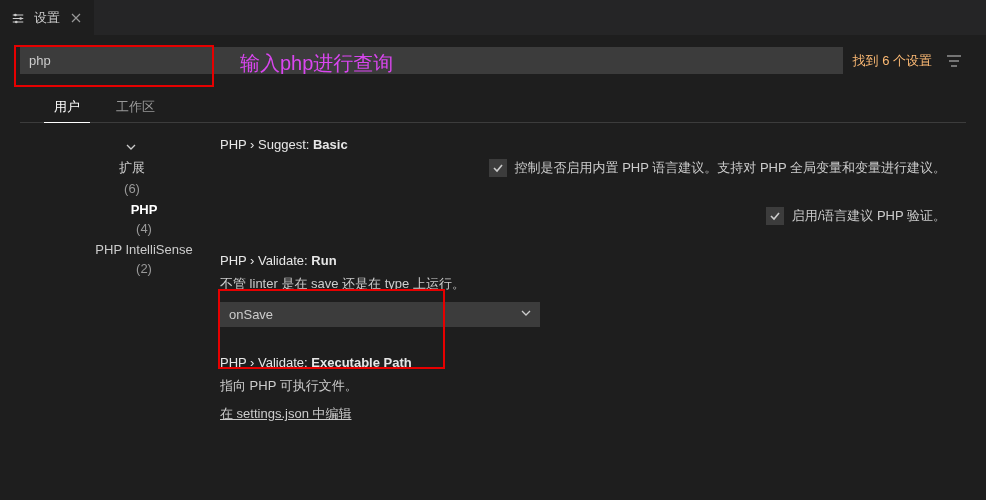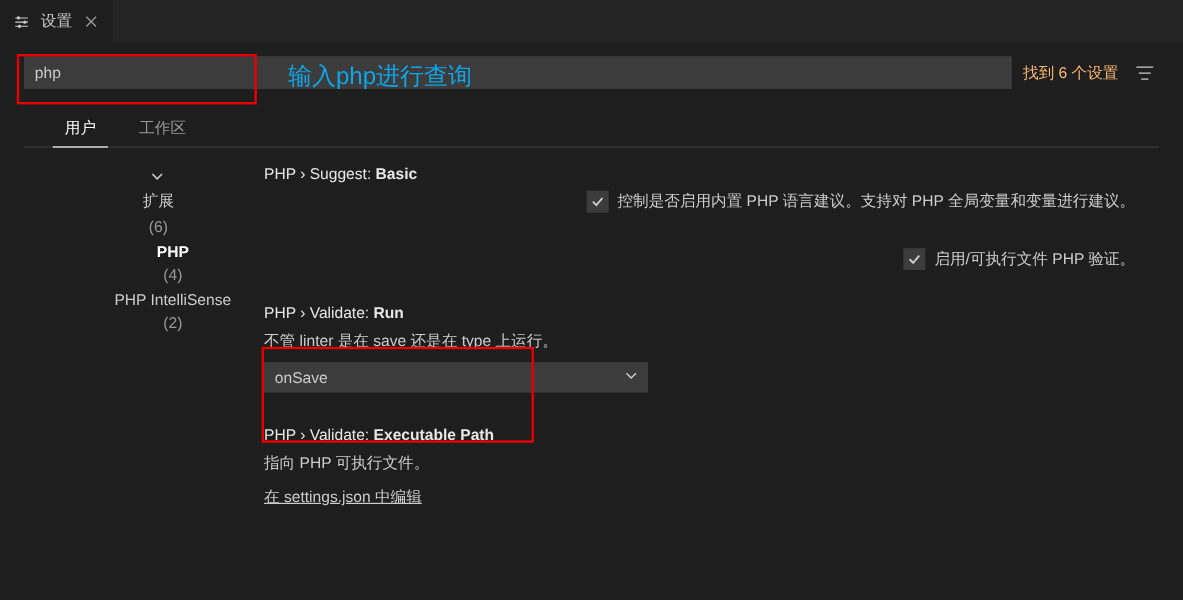--- a/index.html
+++ b/index.html
@@ -54,21 +54,21 @@
   left: 14px;
   top: 45px;
   width: 200px;
   height: 42px;
   pointer-events: none;
 }
 .annotation-text {
   position: absolute;
   left: 240px;
   top: 50px;
-  color: #0ea5e9;
+  color: #d946ef;
   font-size: 20px;
   pointer-events: none;
 }
 .annotation-box2 {
   position: absolute;
   border: 2px solid #e60000;
   left: 218px;
   top: 289px;
   width: 227px;
   height: 80px;
@@ -209,21 +209,21 @@
         </div>
       </div>
 
       <div class="setting">
         <div class="checkbox-row">
           <div class="checkbox">
             <svg class="checkmark" width="12" height="12" viewBox="0 0 12 12">
                 <path fill="none" stroke="#ccc" stroke-width="1.6" d="M2 6l3 3 5-6"></path>
               </svg>
           </div>
-          <div class="desc">启用/可执行文件 PHP 验证。</div>
+          <div class="desc">启用/语言建议 PHP 验证。</div>
         </div>
       </div>
 
       <div class="setting">
         <div class="setting-title">
           <span class="cat">PHP › Validate: </span><span class="name">Run</span>
         </div>
         <div class="desc">不管 linter 是在 save 还是在 type 上运行。</div>
         <div class="select">
           <span>onSave</span>

